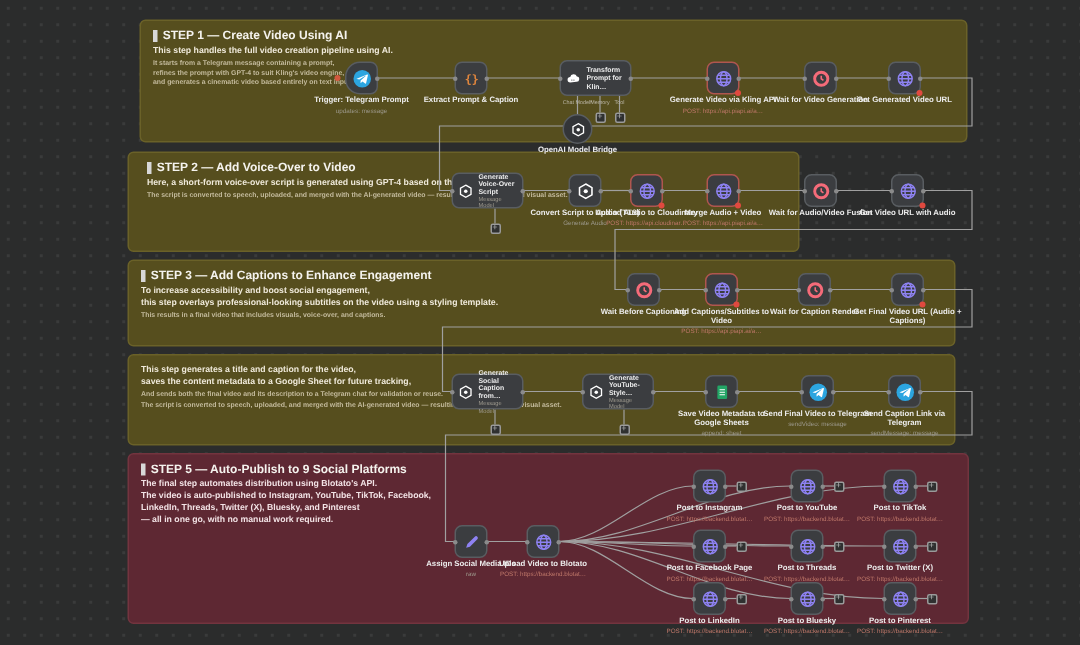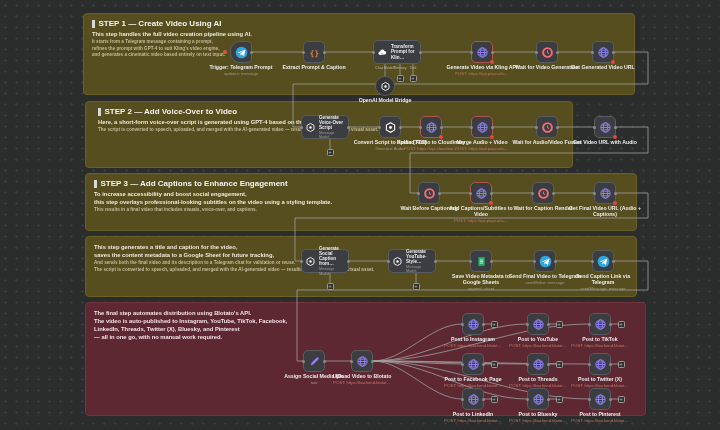--- a/index.html
+++ b/index.html
@@ -83,31 +83,31 @@
       <path d="M373,361 C404.15,361 430.85,324 462,324" fill="none" stroke="#a0a0a0" stroke-width="0.8"></path>
       <path d="M373,361 C426.9,361 473.1,324 527,324" fill="none" stroke="#a0a0a0" stroke-width="0.8"></path>
       <path d="M373,361 C448.6,361 513.4,324 589,324" fill="none" stroke="#a0a0a0" stroke-width="0.8"></path>
       <path d="M373,361 C404.15,361 430.85,364 462,364" fill="none" stroke="#a0a0a0" stroke-width="0.8"></path>
       <path d="M373,361 C426.9,361 473.1,364 527,364" fill="none" stroke="#a0a0a0" stroke-width="0.8"></path>
       <path d="M373,361 C448.6,361 513.4,364 589,364" fill="none" stroke="#a0a0a0" stroke-width="0.8"></path>
       <path d="M373,361 C404.15,361 430.85,399 462,399" fill="none" stroke="#a0a0a0" stroke-width="0.8"></path>
       <path d="M373,361 C426.9,361 473.1,399 527,399" fill="none" stroke="#a0a0a0" stroke-width="0.8"></path>
       <path d="M373,361 C448.6,361 513.4,399 589,399" fill="none" stroke="#a0a0a0" stroke-width="0.8"></path>
     </svg>
-<div class="sticky olive" style="left: 83px; top: 13px; width: 552px; height: 82px; z-index: 1;">
+<div class="sticky olive" style="left: 93px; top: 13px; width: 552px; height: 82px; z-index: 1;">
       <div class="sticky-title">
         <span class="tbar"></span>
         <span>STEP 1 — Create Video Using AI</span>
       </div>
       <div class="line-md">This step handles the full video creation pipeline using AI.</div>
       <div class="line-sm">It starts from a Telegram message containing a prompt,</div>
       <div class="line-sm">refines the prompt with GPT-4 to suit Kling's video engine,</div>
       <div class="line-sm">and generates a cinematic video based entirely on text input.</div>
     </div>
-    <div class="sticky olive" style="left: 85px; top: 101px; width: 488px; height: 67px; z-index: 1; padding-left: 12px;">
+    <div class="sticky olive" style="left: 85px; top: 101px; width: 448px; height: 67px; z-index: 1; padding-left: 12px;">
       <div class="sticky-title">
         <span class="tbar"></span>
         <span>STEP 2 — Add Voice-Over to Video</span>
       </div>
       <div class="line-md">Here, a short-form voice-over script is generated using GPT-4 based on the topic.</div>
       <div class="line-sm">The script is converted to speech, uploaded, and merged with the AI-generated video — resulting in a fully narrated visual asset.</div>
     </div>
     <div class="sticky olive" style="left: 85px; top: 173px; width: 552px; height: 58px; z-index: 1;">
       <div class="sticky-title">
         <span class="tbar"></span>
@@ -117,20 +117,24 @@
       <div class="line-md">this step overlays professional-looking subtitles on the video using a styling template.</div>
       <div class="line-sm">This results in a final video that includes visuals, voice-over, and captions.</div>
     </div>
     <div class="sticky olive" style="left: 85px; top: 236px; width: 552px; height: 61px; z-index: 1;">
       <div class="line-md">This step generates a title and caption for the video,</div>
       <div class="line-md">saves the content metadata to a Google Sheet for future tracking,</div>
       <div class="line-sm">And sends both the final video and its description to a Telegram chat for validation or reuse.</div>
       <div class="line-sm">The script is converted to speech, uploaded, and merged with the AI-generated video — resulting in a fully narrated visual asset.</div>
     </div>
     <div class="sticky maroon" style="left: 85px; top: 302px; width: 561px; height: 114px; z-index: 1;">
+      <div class="sticky-title">
+        <span class="tbar"></span>
+        <span>STEP 5 — Auto-Publish to 9 Social Platforms</span>
+      </div>
       <div class="line-md">The final step automates distribution using Blotato's API.</div>
       <div class="line-md">The video is auto-published to Instagram, YouTube, TikTok, Facebook,</div>
       <div class="line-md">LinkedIn, Threads, Twitter (X), Bluesky, and Pinterest</div>
       <div class="line-md">— all in one go, with no manual work required.</div>
     </div>
     <div class="node trigger" style="left: 230px; top: 41px; width: 22px; height: 22px;">
       <span style="display: flex;">
         <svg width="13" height="13" viewBox="0 0 16 16">
           <circle cx="8" cy="8" r="7.2" fill="#2CA5E0"></circle>
           <path d="M3.4 7.9l8.6-3.4c.45-.18.8.1.65.7l-1.5 6.4c-.1.42-.42.52-.78.3l-2.2-1.6-1.1 1.05c-.15.15-.4.22-.5 0l.1-2 4.1-3.7c.18-.17-.08-.26-.3-.12L5.6 8.6l-1.95-.35c-.42-.1-.45-.5-.25-.35z" fill="#fff"></path>

